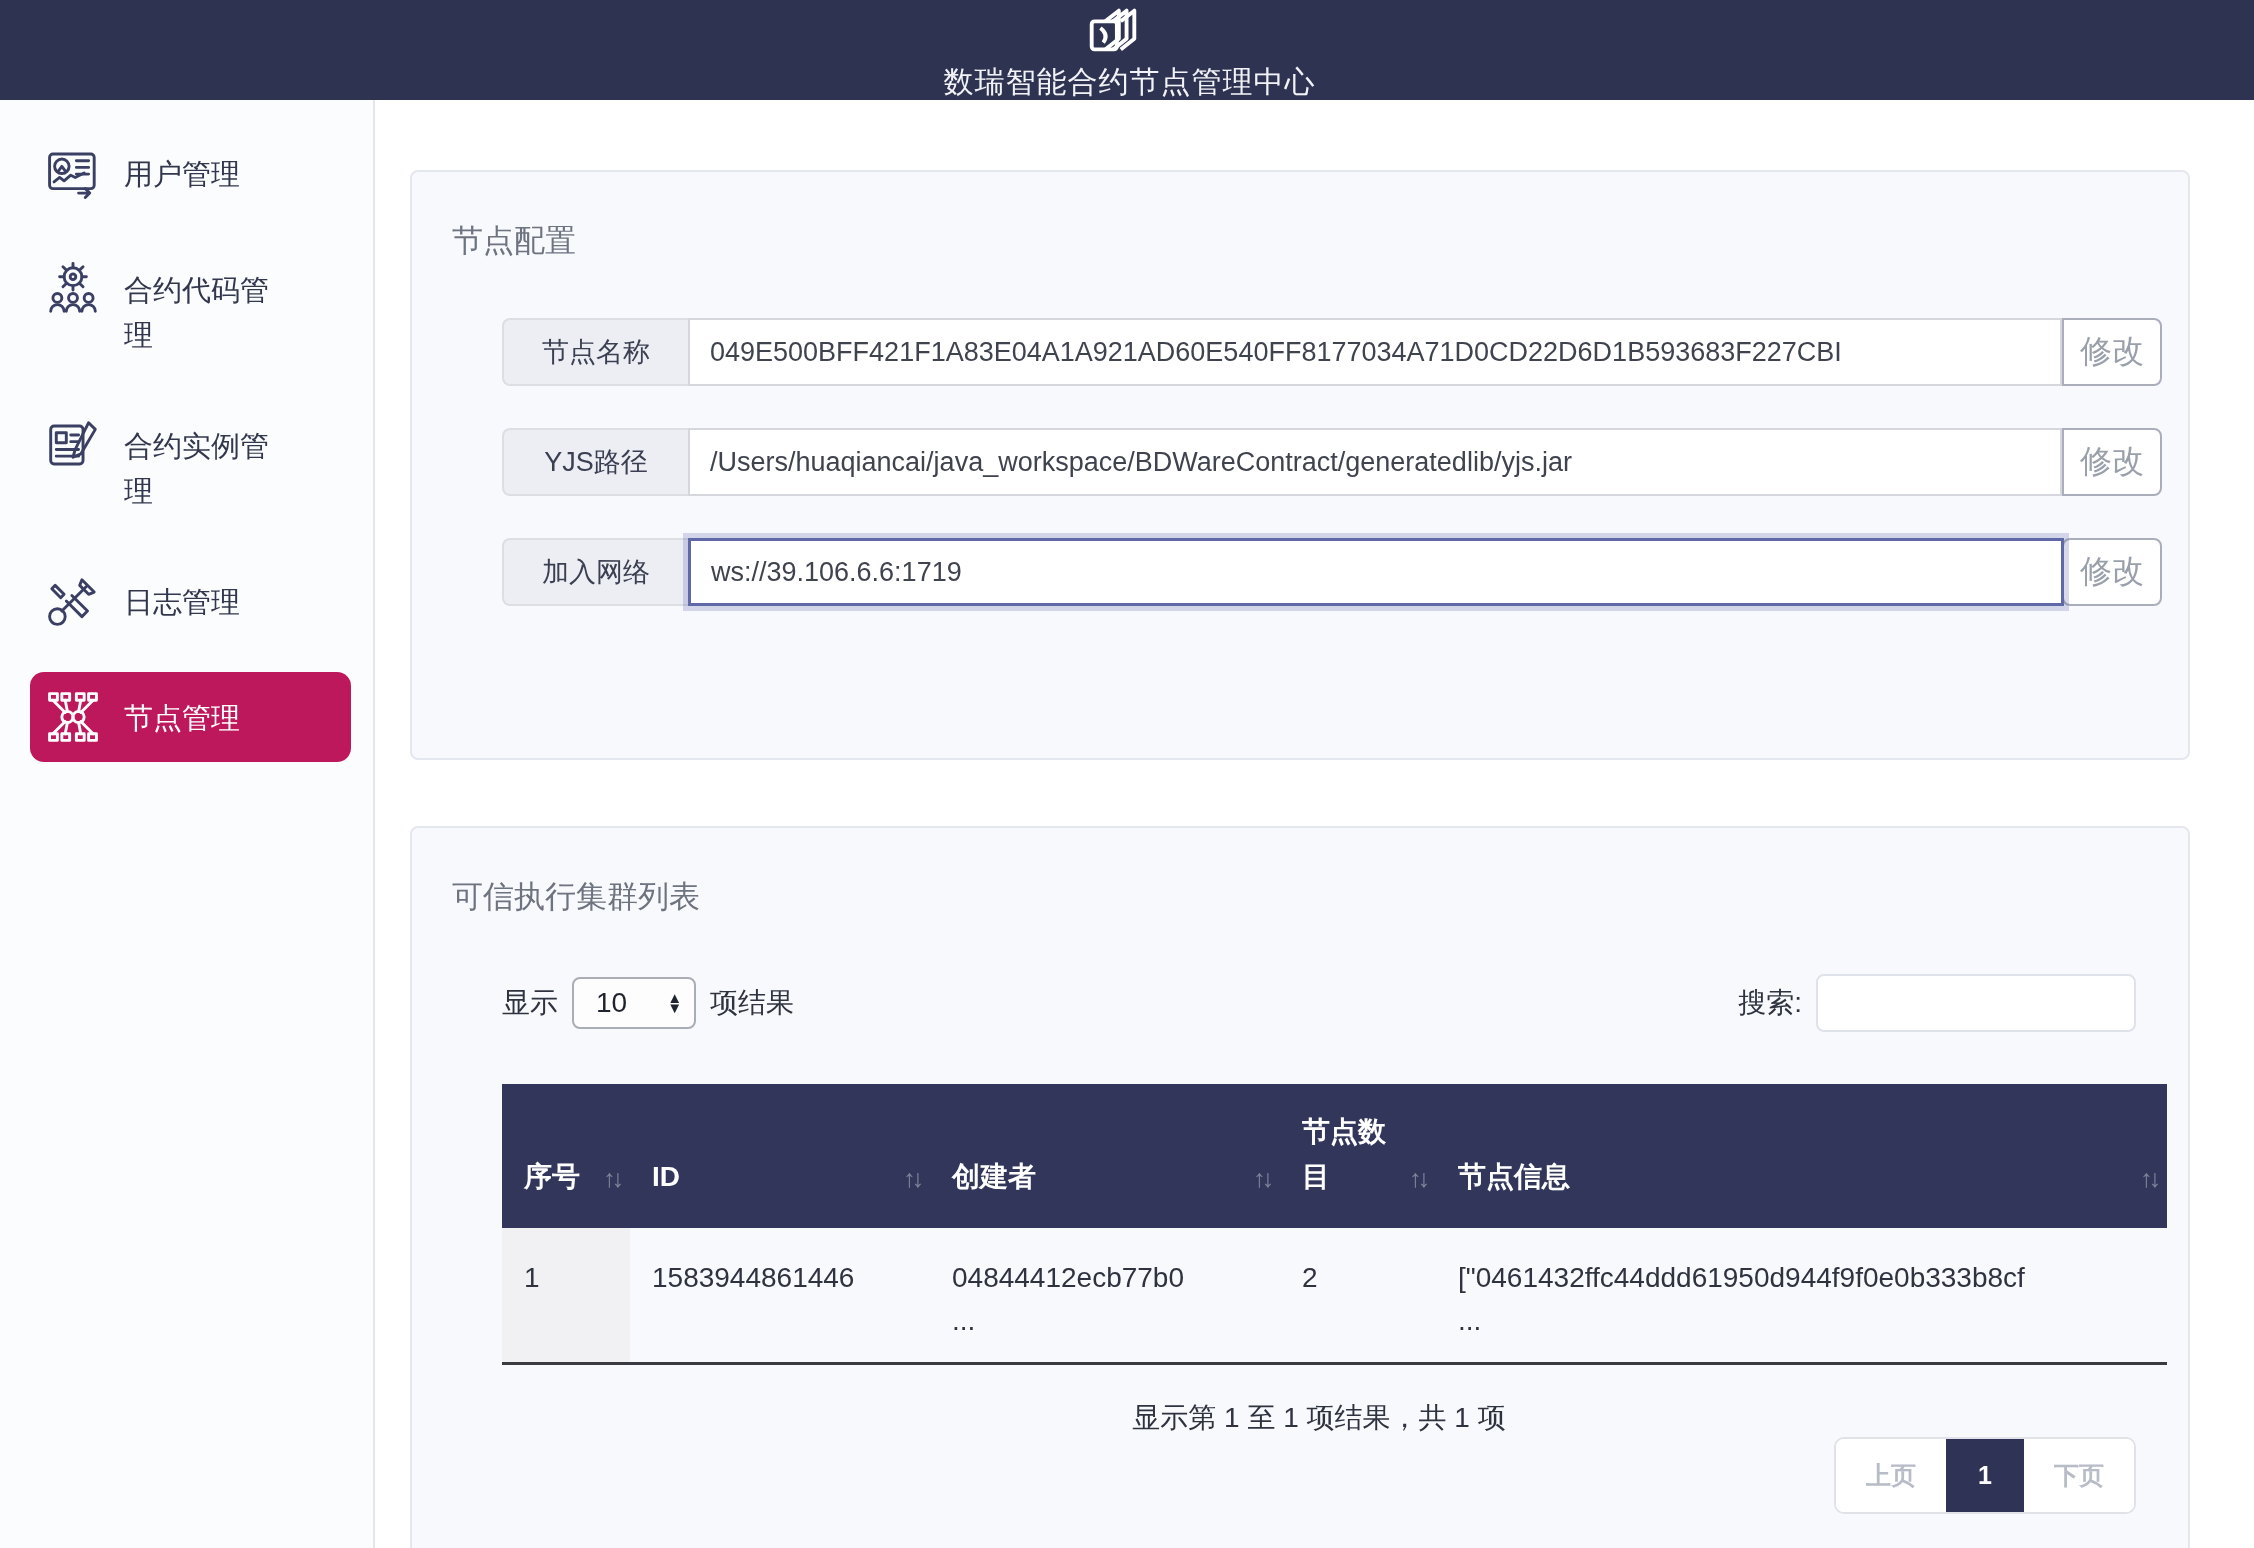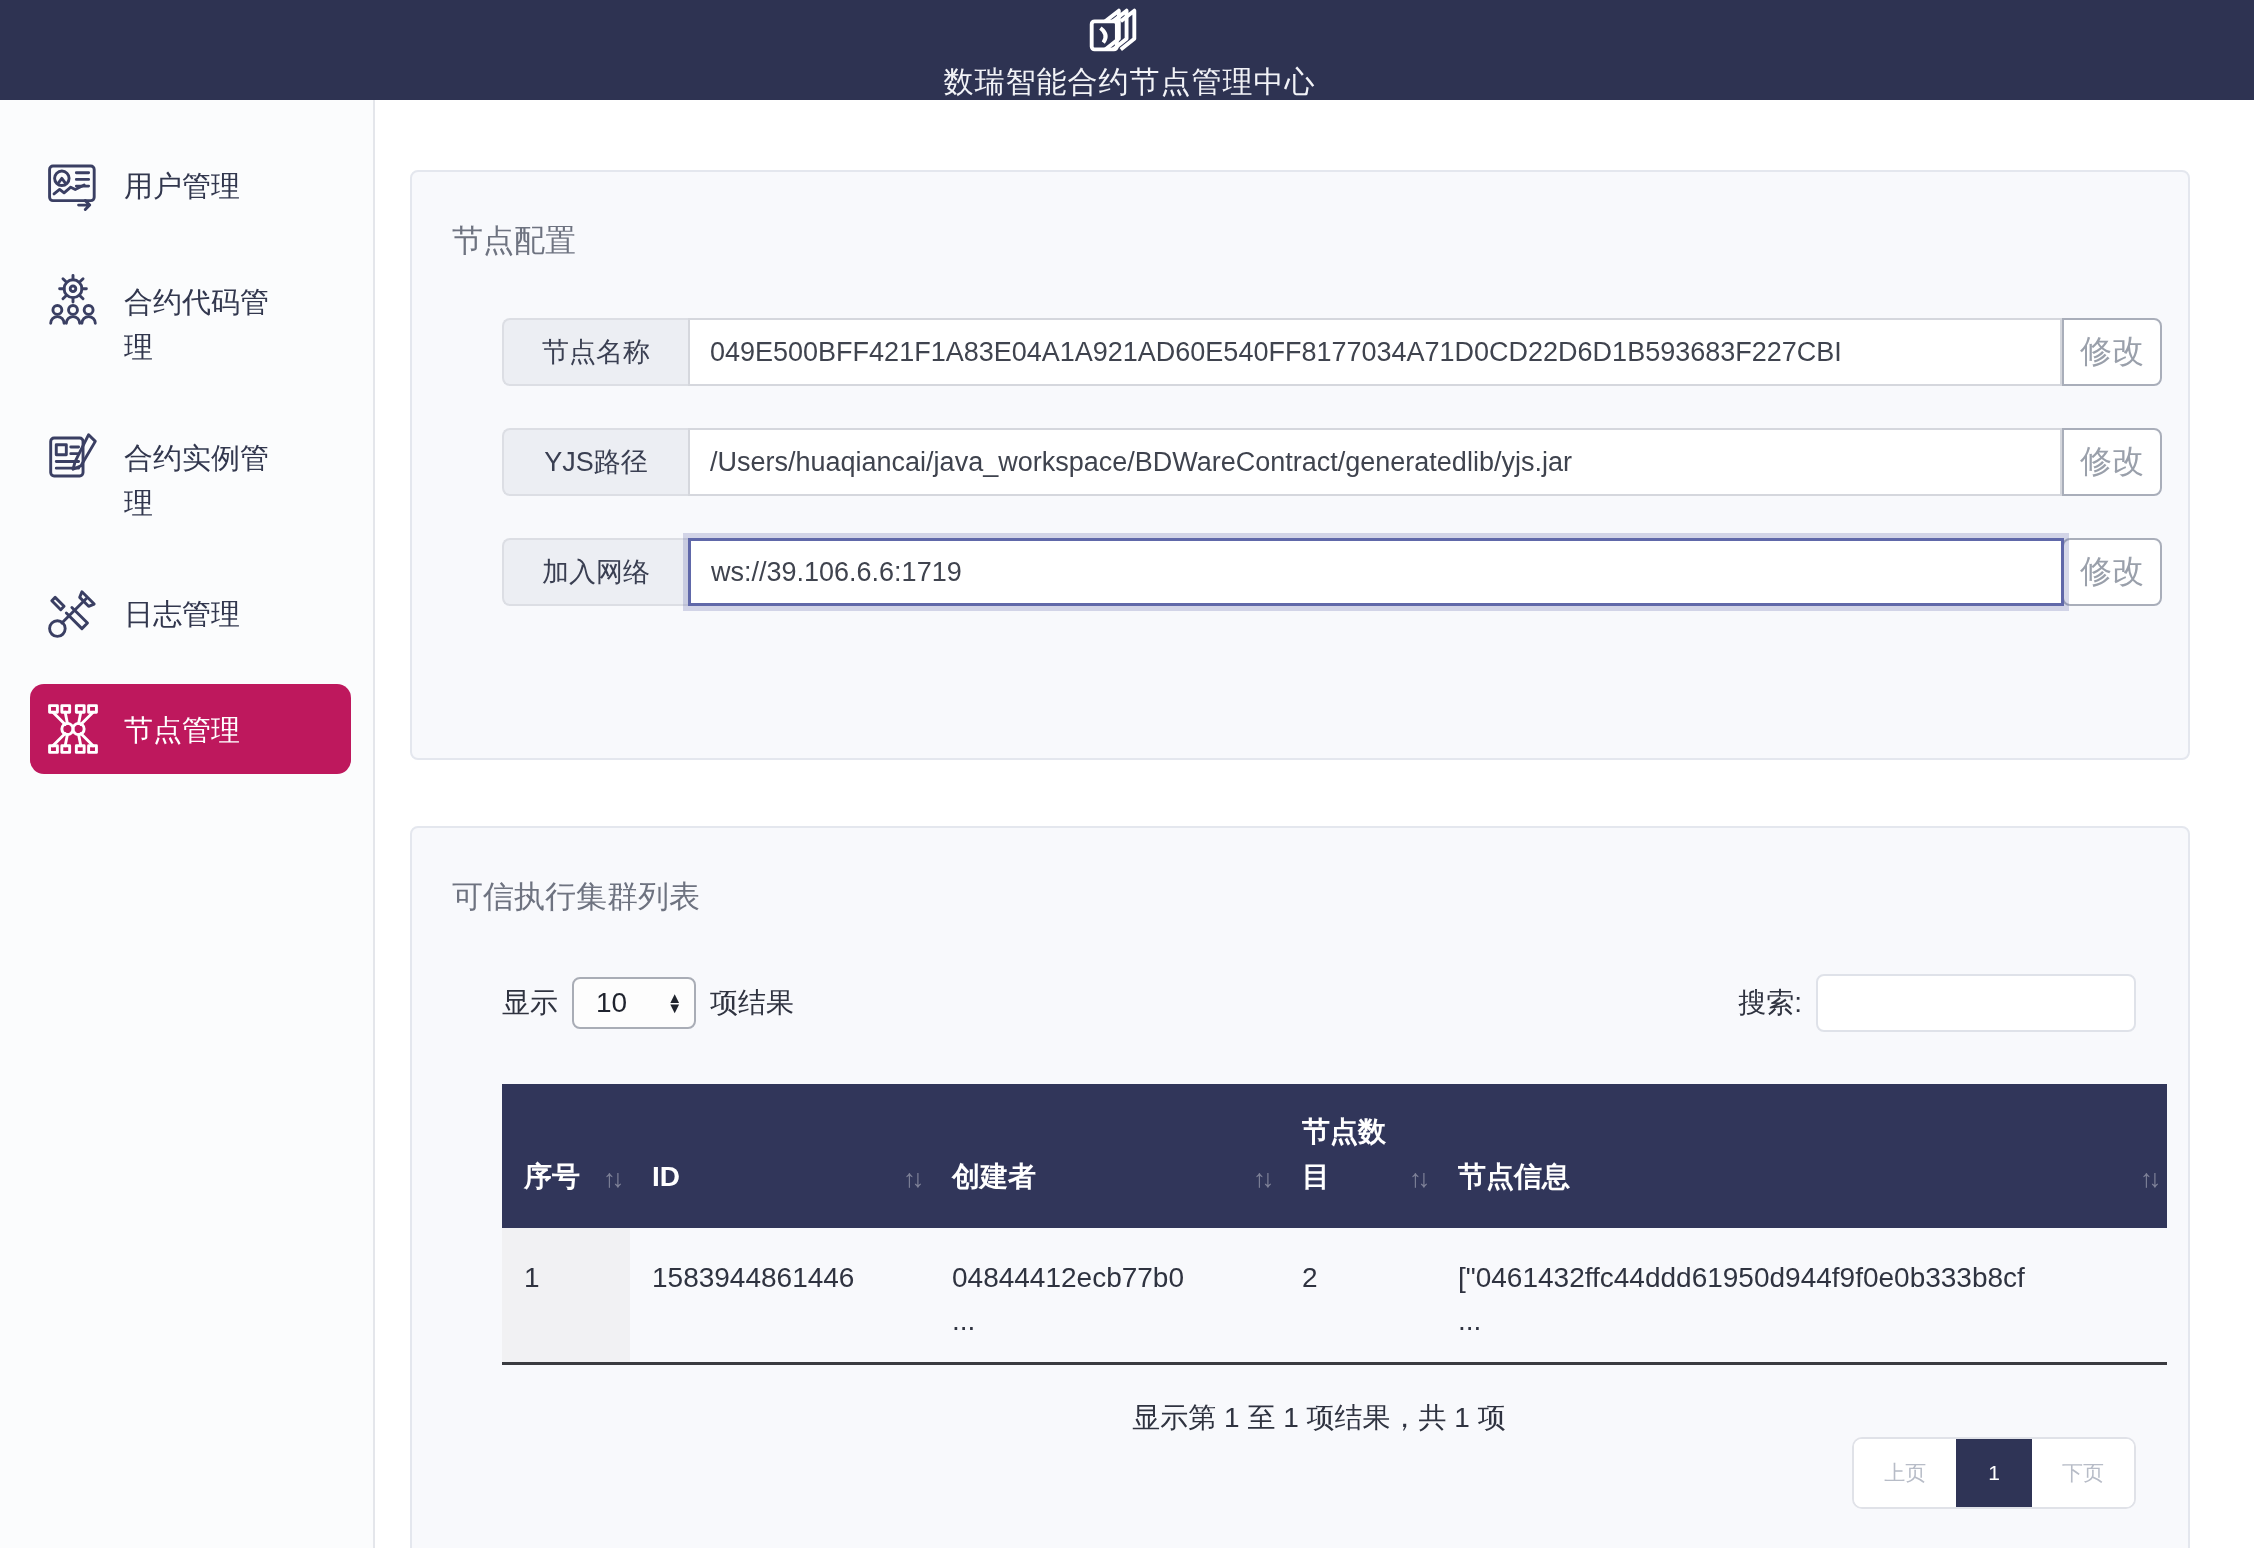--- a/index.html
+++ b/index.html
@@ -20,21 +20,21 @@
   .navbar .spacer { flex:1; }
   .welcome-btn {
     background:#0ea5e9; color:#2e3352; font-size:27px; padding:12px 26px;
     border-radius:12px; border:none; cursor:pointer;
   }
 
   
   .layout { display:flex; height:1448px; }
   .sidebar {
     width:375px; background:#fbfcfd; border-right:2px solid #e4e6eb;
-    padding:40px 22px 0 30px; flex-shrink:0;
+    padding:28px 22px 0 30px; flex-shrink:0;
   }
   .side-item {
     display:flex; align-items:flex-start; padding:16px 14px; margin-bottom:26px;
     border-radius:14px; cursor:pointer; color:#32374e;
   }
   .side-item .s-icon { width:58px; height:58px; flex-shrink:0; margin-right:22px; }
   .side-item .s-label { font-size:29px; line-height:1.55; width:160px; margin-top:8px; }
   .side-item.active { background:#be185d; color:#ffffff; }
 
   
@@ -108,22 +108,23 @@
   .grid tbody td.shaded { background:#f1f1f3; }
   .cell-more { display:block; }
 
   .tbl-footer { display:flex; align-items:center; margin:34px 26px 0 50px;flex-direction:column; }
   .footer-info { font-size:28px; color:#2f3340; }
   .pagination {
     margin-left:auto; display:flex; border:2px solid #e0e2e8; border-radius:10px;
     overflow:hidden; background:#ffffff;
   }
   .page-btn {
-    font-size:21px; padding:20px 30px; background:#ffffff; border:none; cursor:pointer;
+    font-size:25px; padding:20px 30px; background:#ffffff; border:none; cursor:pointer;
     color:#b7bcc7;
+    font-weight:bold;
   }
   .page-btn.current { background:#2f3456; color:#ffffff; padding:20px 32px; }
 
   .icon-stroke { fill:none; stroke:#3a3f63; stroke-width:2.6; stroke-linecap:round; stroke-linejoin:round; }
   .side-item.active .icon-stroke { stroke:#ffffff; }
 </style>
 </head>
 <body>
 
 <div class="navbar">

